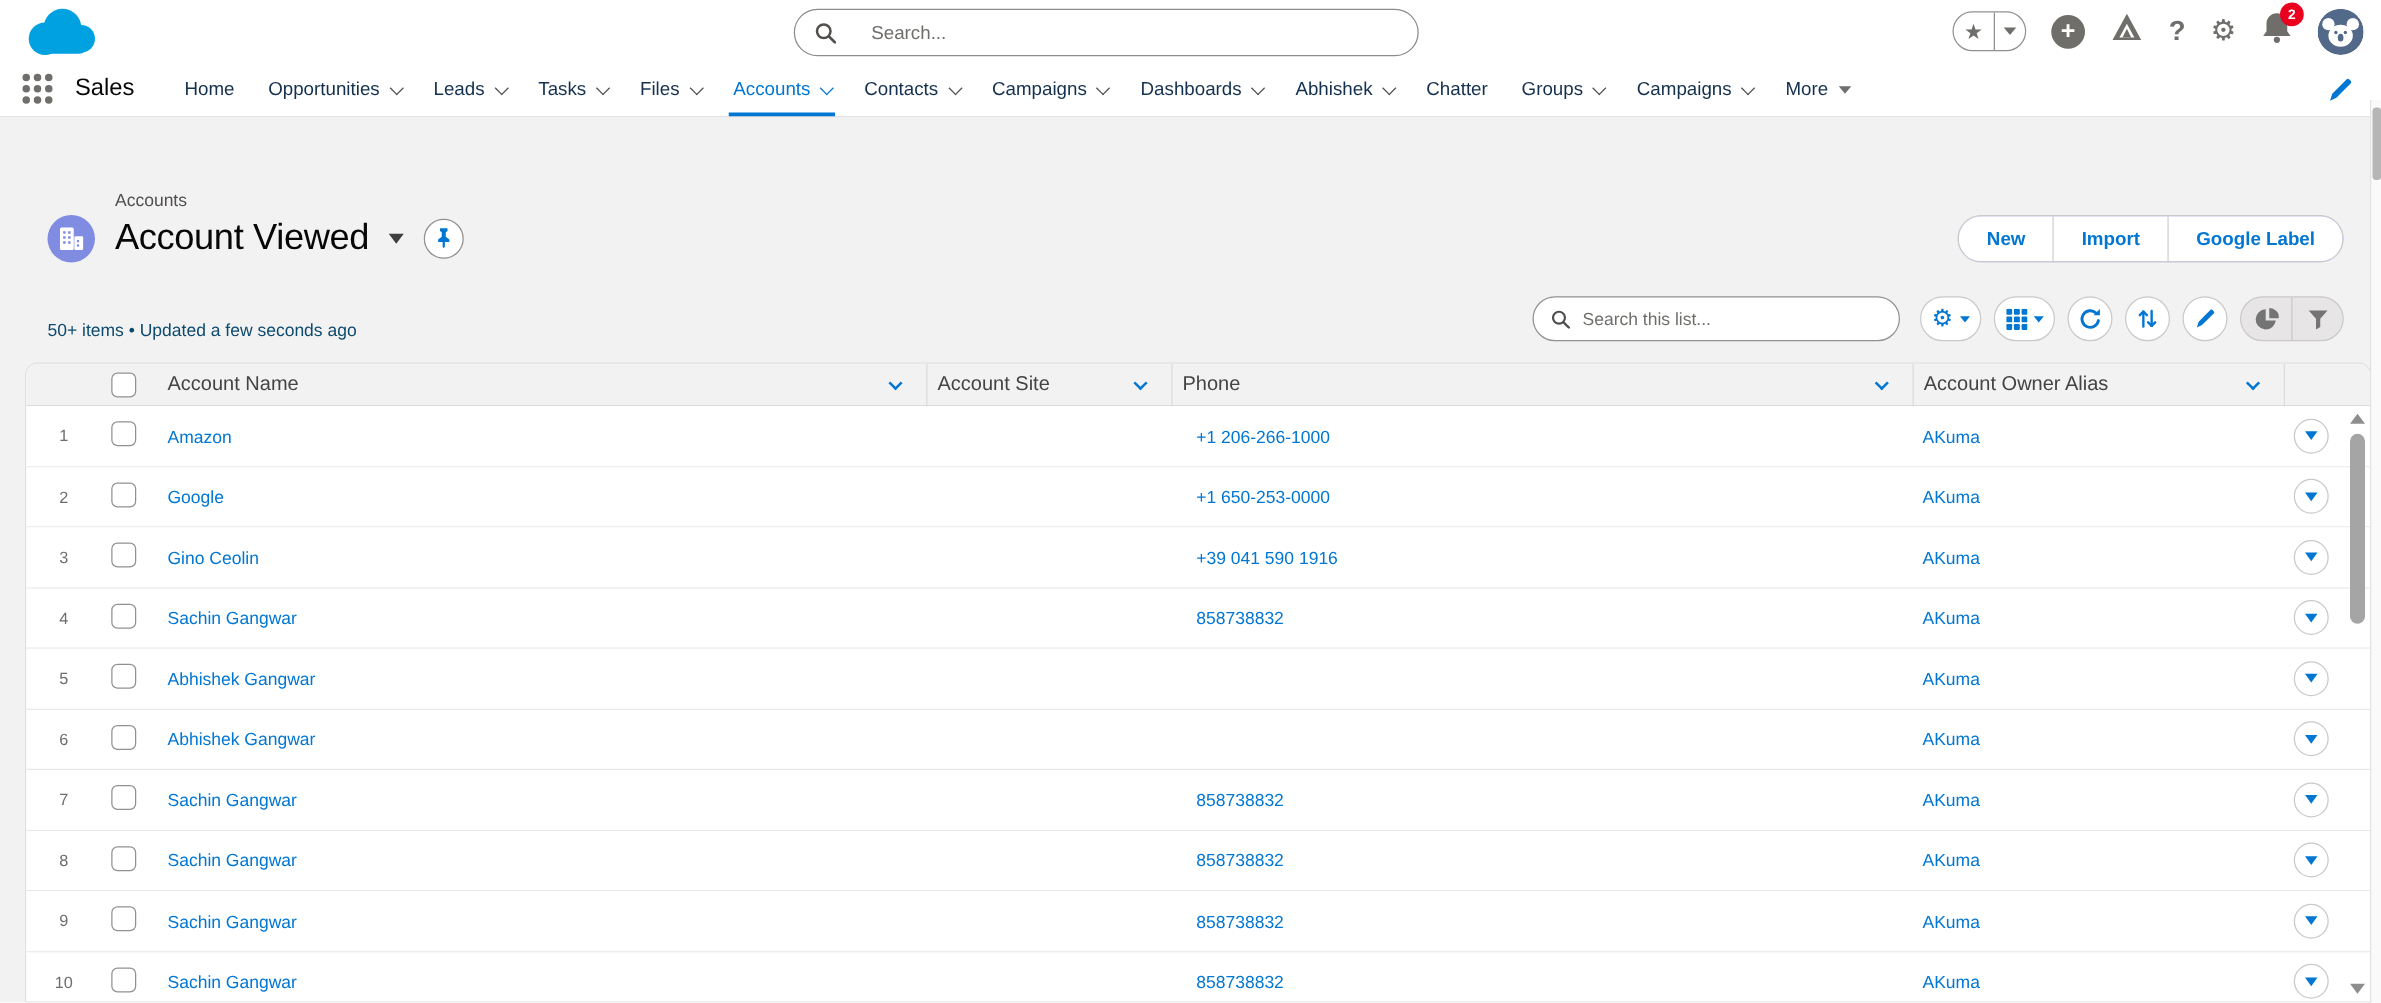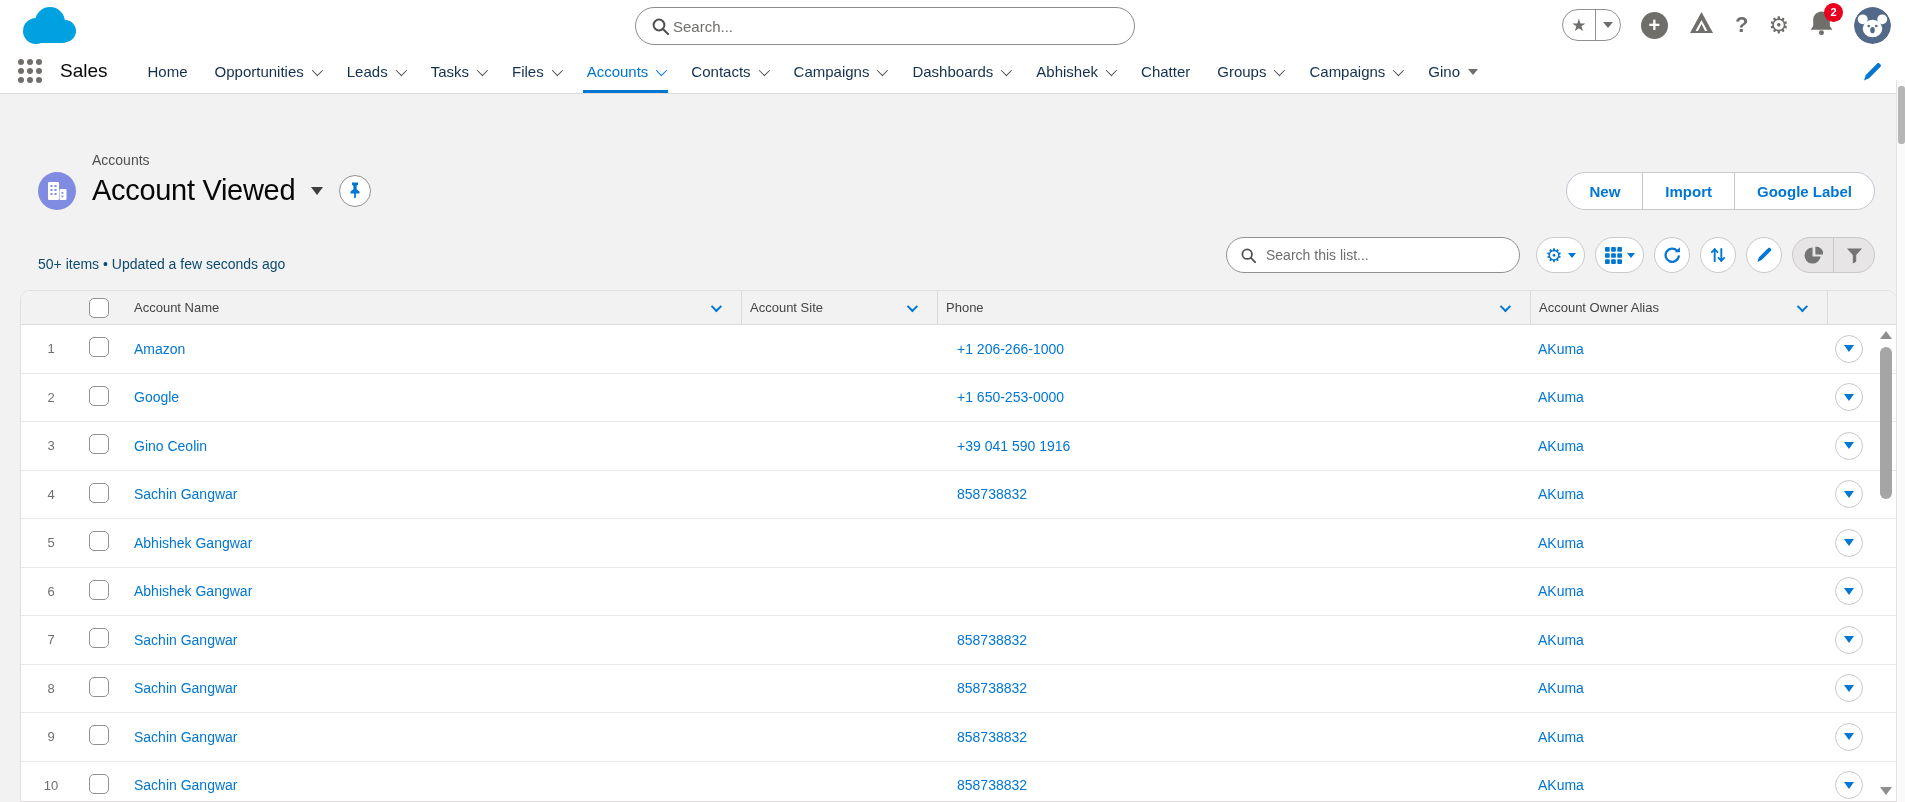--- a/index.html
+++ b/index.html
@@ -4,21 +4,21 @@
 <style>
   * { box-sizing: border-box; margin: 0; padding: 0; }
   html,body { width:1905px; height:802px; overflow:hidden; }
   body { font-family:"Liberation Sans", sans-serif; background:#fff; position:relative; color:#181818; }
 
   
   .ghdr { position:absolute; top:0; left:0; width:1905px; height:50px; background:#fff; }
   .logo { position:absolute; left:16px; top:4px; }
   .gsearch { position:absolute; left:635px; top:7px; width:500px; height:38px; border:1px solid #8c8c8c; border-radius:19px; background:#fff; display:flex; align-items:center; padding-left:16px; }
   .gsearch svg { flex:0 0 auto; }
-  .gsearch input { border:none; outline:none; font-size:15px; margin-left:4px; width:420px; color:#404040; font-family:"Liberation Sans",sans-serif; background:transparent; }
+  .gsearch input { border:none; outline:none; font-size:15px; margin-left:28px; width:420px; color:#404040; font-family:"Liberation Sans",sans-serif; background:transparent; }
   .gsearch input::placeholder { color:#706e6b; }
   .gicons { position:absolute; right:14px; top:0; height:50px; display:flex; align-items:center; gap:20px; }
   .favpill { display:flex; align-items:center; height:32px; border:1px solid #919191; border-radius:16px; overflow:hidden; background:#fff; }
   .favpill .star { width:32px; text-align:center; font-size:17px; color:#706e6b; cursor:pointer; }
   .favpill .sep { width:1px; height:32px; background:#919191; }
   .favpill .car { width:24px; display:flex; justify-content:center; cursor:pointer; }
   .tri { width:0; height:0; border-left:5px solid transparent; border-right:5px solid transparent; border-top:6px solid #706e6b; display:inline-block; }
   .pluscirc { width:27px; height:27px; border-radius:50%; background:#706e6b; color:#fff; font-size:20px; font-weight:bold; display:flex; align-items:center; justify-content:center; line-height:1; cursor:pointer; }
   .qmark { font-size:22px; font-weight:bold; color:#706e6b; cursor:pointer; }
   .gearglyph { font-family:"DejaVu Sans",sans-serif; font-size:23px; color:#706e6b; cursor:pointer; line-height:1; }
@@ -61,21 +61,21 @@
   .cbtn.wide { width:49px; }
   .cbtn .mini { width:0;height:0;border-left:4px solid transparent;border-right:4px solid transparent;border-top:5px solid #0176d3; }
   .bluegear { font-family:"DejaVu Sans",sans-serif; font-size:19px; color:#0176d3; line-height:1; }
   .graygroup { height:36px; border:1px solid #c9c9c9; border-radius:18px; overflow:hidden; display:flex; background:#e7e5e5; }
   .graygroup .half { width:40px; display:flex; align-items:center; justify-content:center; cursor:pointer; }
   .graygroup .gsep { width:1px; background:#c9c9c9; }
 
   
   .card { position:absolute; left:20px; top:196px; width:1877px; height:512px; background:#fff; border:1px solid #e0dede; border-radius:10px 10px 0 0; overflow:hidden; }
   .thead { display:flex; height:34px; background:#f3f2f2; border-bottom:1px solid #dddbda; align-items:center; }
-  .hc { height:34px; display:flex; align-items:center; font-size:13px; color:#444; padding:0 8px; cursor:pointer; }
+  .hc { height:34px; display:flex; align-items:center; font-size:16px; color:#444; padding:0 8px; cursor:pointer; }
   .hchev { width:8px; height:8px; border-right:2px solid #0176d3; border-bottom:2px solid #0176d3; transform:rotate(45deg) translateY(-2px); margin-left:auto; margin-right:14px; }
   .bl { border-left:1px solid #dddbda; }
   .c-num { width:60px; } .c-chk { width:45px; } .c-name { width:615px; } .c-site { width:196px; } .c-phone { width:593px; } .c-owner { width:297px; } .c-act { width:51px; }
   .checkbox { width:20px; height:20px; border:1px solid #919191; border-radius:5px; background:#fff; display:inline-block; cursor:pointer; }
   .tbody { }
   .trow { display:flex; height:48.5px; align-items:center; border-bottom:1px solid #e8e8e8; background:#fff; }
   .c { padding:0 8px; font-size:14px; }
   .c.num { width:60px; color:#706e6b; font-size:13px; text-align:center; }
   .c.chk { width:45px; }
   .c.name { width:615px; }
@@ -214,21 +214,21 @@
       </div>
       <div class="nav-item">
         <span>Groups</span>
         <span class="chev"></span>
       </div>
       <div class="nav-item">
         <span>Campaigns</span>
         <span class="chev"></span>
       </div>
       <div class="nav-item">
-        <span>Gino</span>
+        <span>More</span>
         <span class="tri"></span>
       </div>
     </div>
   <span class="navpencil">
     <svg width="22" height="22" viewBox="0 0 22 22">
         <path d="M3 19.5l1.8-5.6L16.2 2.5c.6-.6 1.6-.6 2.2 0l1.1 1.1c.6.6.6 1.6 0 2.2L8.1 17.2 3 19.5z" fill="#0176d3"></path>
       </svg>
   </span>
 </div>
 

